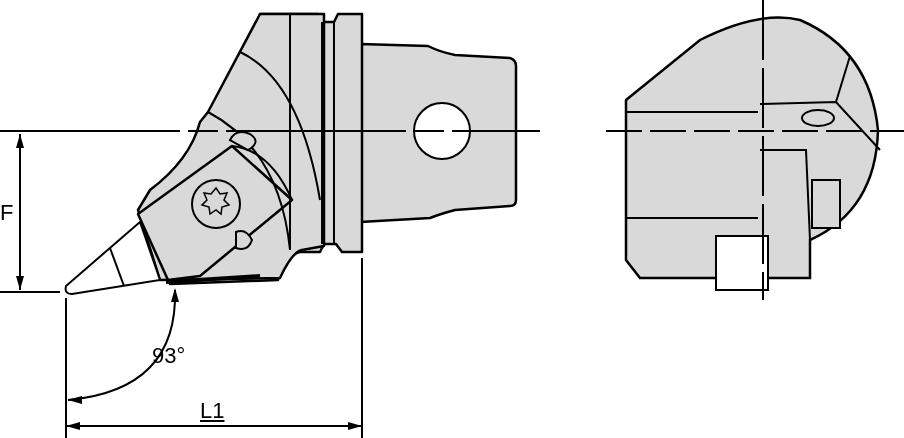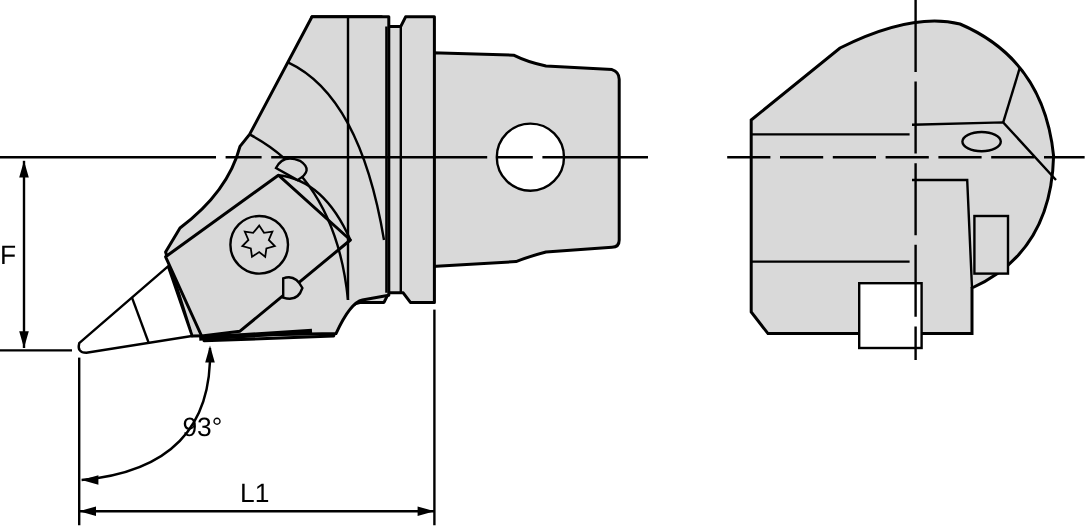--- a/index.html
+++ b/index.html
@@ -63,14 +63,14 @@
     <path d="M760 150 L806 150 L810 240"></path>
     <rect x="812" y="180" width="28" height="48" fill="#d9d9d9"></rect>
     <rect x="716" y="236" width="52" height="54" fill="#fff"></rect>
     <ellipse cx="818" cy="118" rx="16" ry="8" fill="#d9d9d9"></ellipse>
   </g>
   <line x1="606" y1="131" x2="904" y2="131" stroke="#000" stroke-width="2" stroke-dasharray="36 8"></line>
   <line x1="763" y1="0" x2="763" y2="300" stroke="#000" stroke-width="2" stroke-dasharray="60 8"></line>
 </svg>
 
 <div class="lbl" style="left:0;top:202px;">F</div>
-<div class="lbl" style="left:200px;top:400px;">L1</div>
+<div class="lbl" style="left:200px;top:400px;text-decoration:underline;">L1</div>
 <div class="lbl" style="left:112px;top:345px;margin-left:40px;">93°</div>
 
 </body></html>

